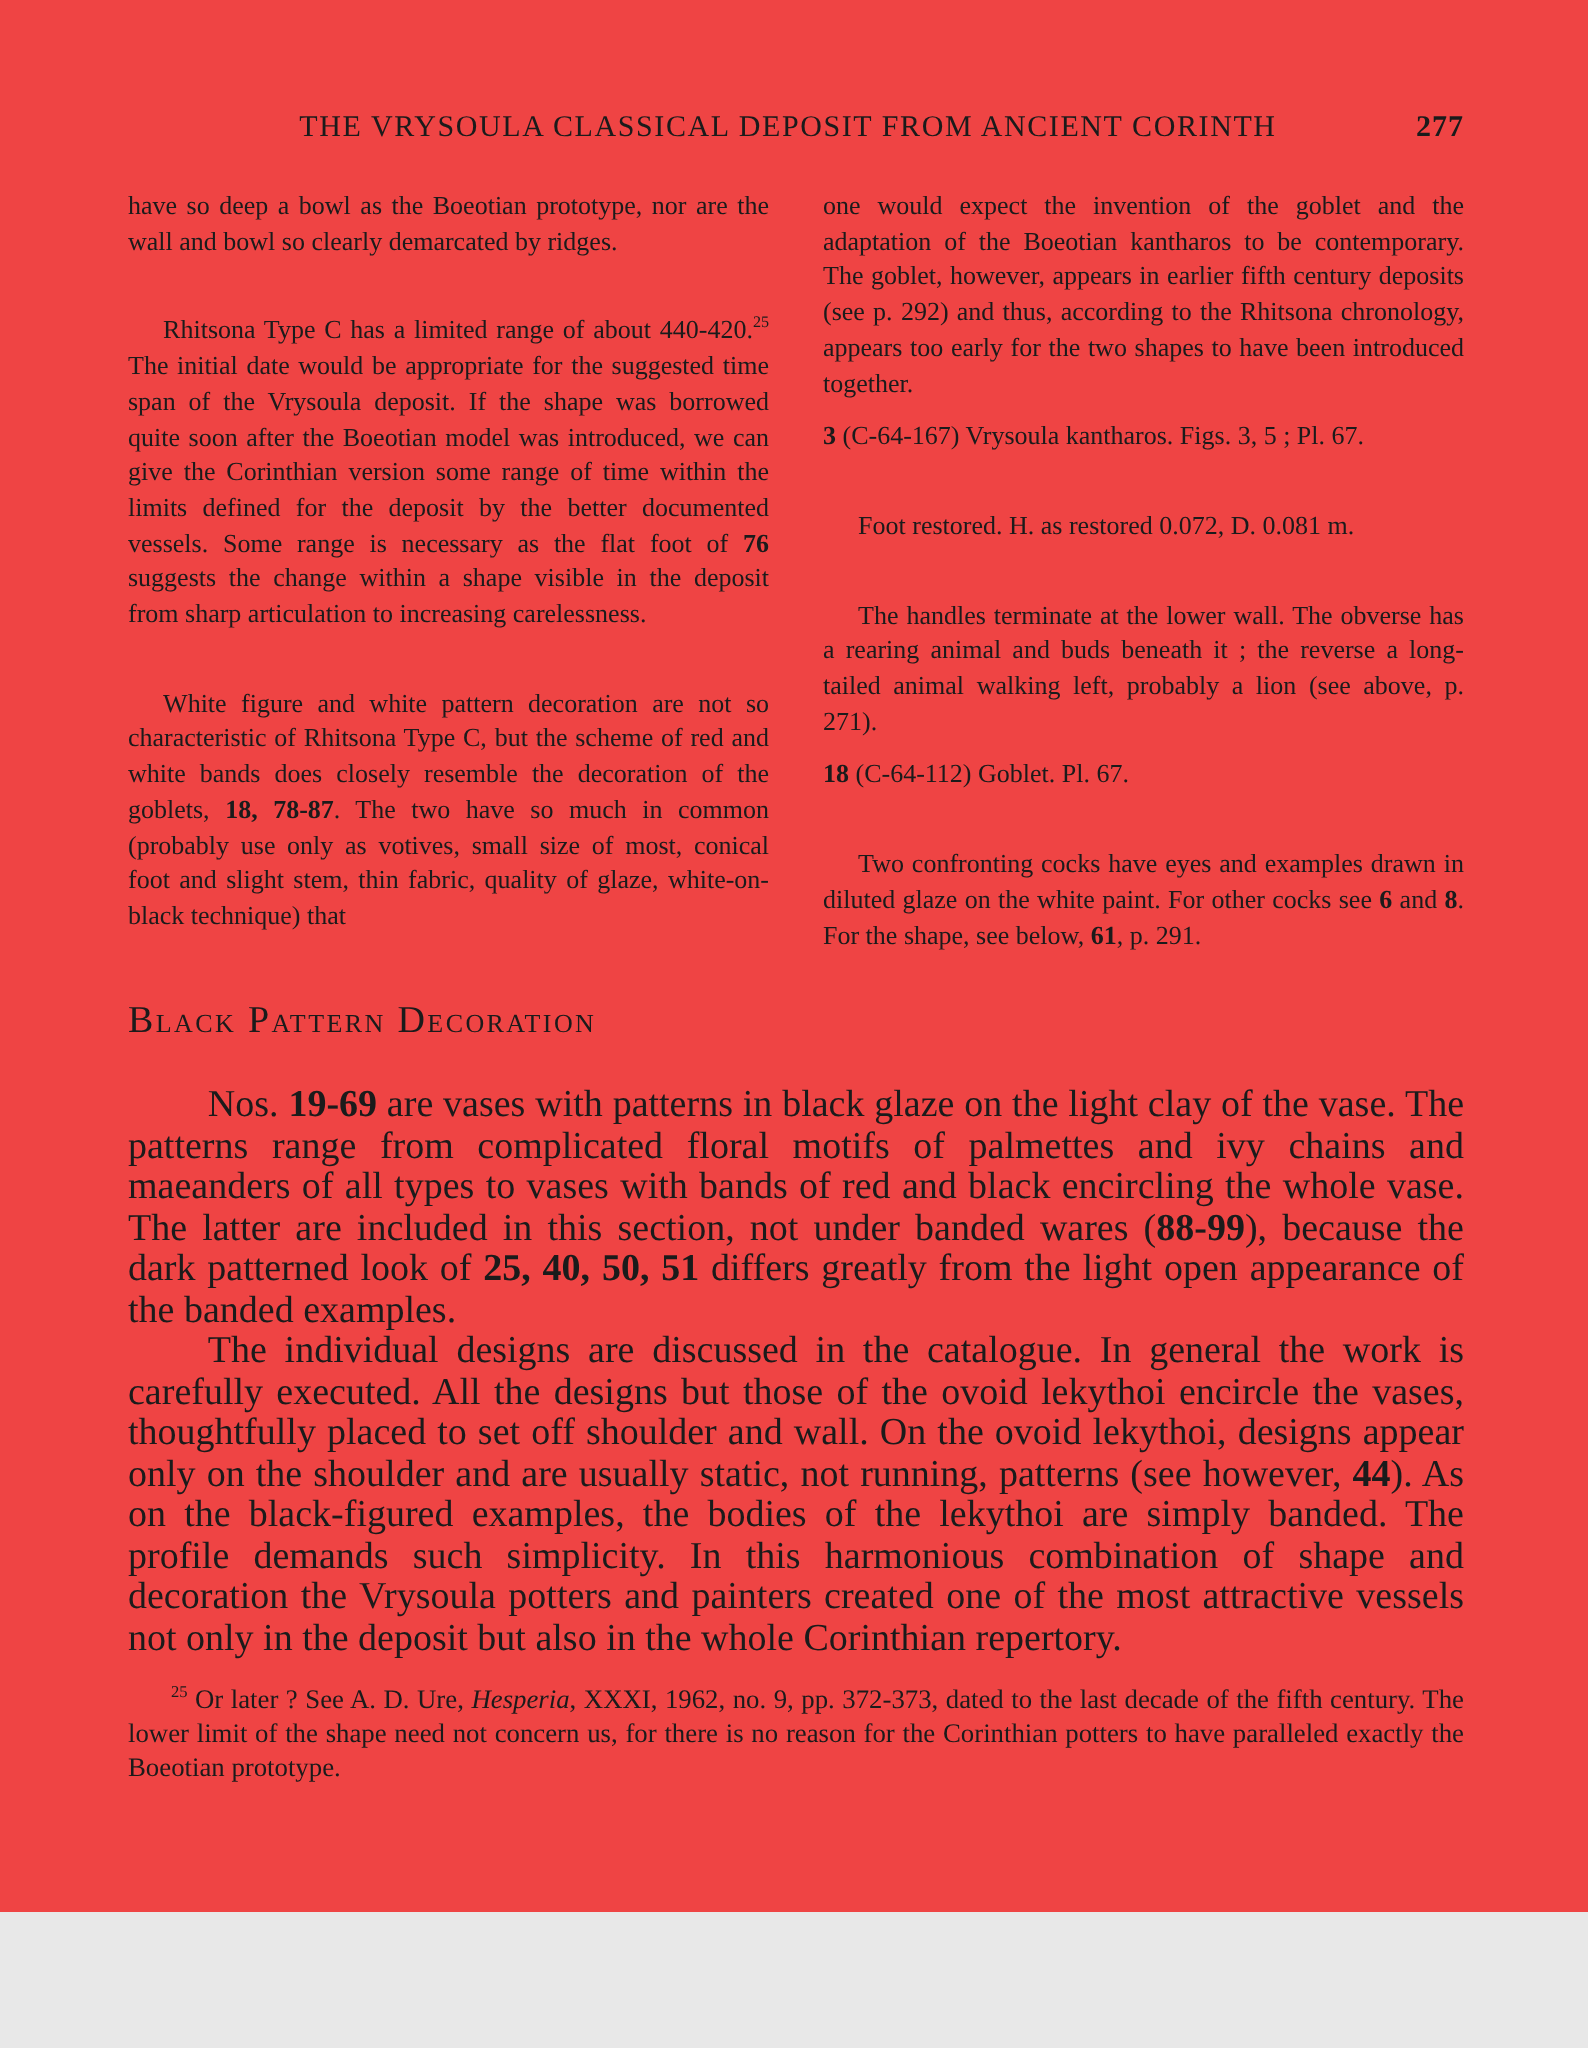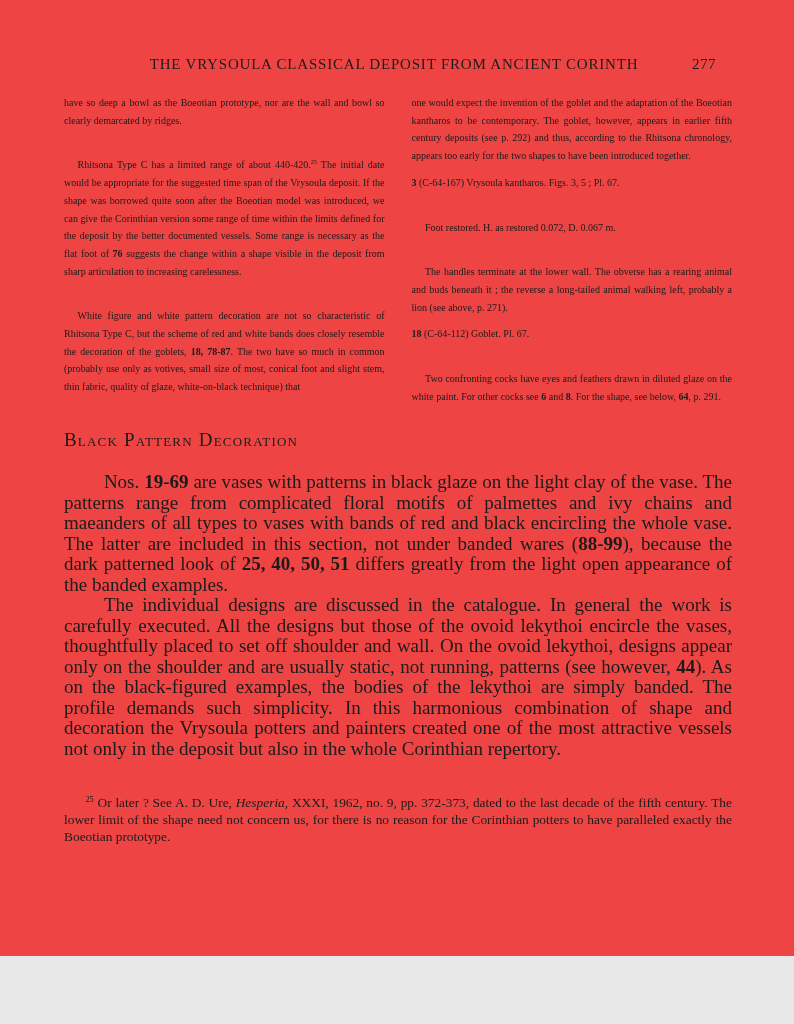--- a/index.html
+++ b/index.html
@@ -19,29 +19,30 @@
     position: relative;
     text-align: center;
     font-size: 15px;
     letter-spacing: 0.8px;
     margin-top: 6px;
     white-space: nowrap;
   }
   .head-title { padding-right: 8px; }
   .page-number {
     position: absolute;
-    right: 16px;
+    right: 0;
     top: 0;
     letter-spacing: 0.5px;
+    font-weight: bold;
   }
   .columns {
     display: flex;
     gap: 27px;
     margin-top: 21px;
-    font-size: 10px;
+    font-size: 13px;
     line-height: 17.7px;
     text-align: justify;
   }
   .col { flex: 1 1 0; min-width: 0; }
   p { margin: 0; }
   p.indent { text-indent: 1.35em; margin-top: 27px; }
   p.noindent { text-indent: 0; }
   p.entry {
     margin-top: 9px;
     margin-bottom: 2px;
@@ -57,21 +58,21 @@
     letter-spacing: 1.2px;
     text-align: left;
   }
   .body-text {
     font-size: 19px;
     line-height: 20.5px;
     text-align: justify;
   }
   .body-text p { text-indent: 2.1em; }
   .footnote {
-    margin-top: 36px;
+    margin-top: 12px;
     font-size: 13.4px;
     line-height: 16.8px;
     text-align: justify;
     text-indent: 1.6em;
   }
   .seg-b { font-weight: 700; }
   .seg-i { font-style: italic; }
   sup.seg-sup {
     font-size: 0.62em;
     line-height: 0;
@@ -90,24 +91,24 @@
 
   <div class="columns">
     <div class="col">
       <p class="noindent"><span>have so deep a bowl as the Boeotian prototype, nor are the wall and bowl so clearly demarcated by ridges.</span></p>
       <p class="indent"><span>Rhitsona Type C has a limited range of about 440-420.</span><sup class="seg-sup">25</sup><span> The initial date would be appropriate for the suggested time span of the Vrysoula deposit.  If the shape was borrowed quite soon after the Boeotian model was introduced, we can give the Corinthian version some range of time within the limits defined for the deposit by the better documented vessels.  Some range is necessary as the flat foot of </span><span class="seg-b">76</span><span> suggests the change within a shape visible in the deposit from sharp articulation to increasing carelessness.</span></p>
       <p class="indent"><span>White figure and white pattern decoration are not so characteristic of Rhitsona Type C, but the scheme of red and white bands does closely resemble the decoration of the goblets, </span><span class="seg-b">18, 78-87</span><span>.  The two have so much in common (probably use only as votives, small size of most, conical foot and slight stem, thin fabric, quality of glaze, white-on-black technique) that</span></p>
     </div>
     <div class="col">
       <p class="noindent"><span>one would expect the invention of the goblet and the adaptation of the Boeotian kantharos to be contemporary.  The goblet, however, appears in earlier fifth century deposits (see p. 292) and thus, according to the Rhitsona chronology, appears too early for the two shapes to have been introduced together.</span></p>
       <p class="entry"><span class="seg-b">3</span><span> (C-64-167)  Vrysoula kantharos.  Figs. 3, 5 ; Pl. 67.</span></p>
-      <p class="indent"><span>Foot restored.  H. as restored 0.072, D. 0.067 m.</span></p>
+      <p class="indent"><span>Foot restored.  H. as restored 0.072, D. 0.081 m.</span></p>
       <p class="indent"><span>The handles terminate at the lower wall.  The obverse has a rearing animal and buds beneath it ; the reverse a long-tailed animal walking left, probably a lion (see above, p. 271).</span></p>
       <p class="entry"><span class="seg-b">18</span><span> (C-64-112)  Goblet.  Pl. 67.</span></p>
-      <p class="indent"><span>Two confronting cocks have eyes and feathers drawn in diluted glaze on the white paint.  For other cocks see </span><span class="seg-b">6</span><span> and </span><span class="seg-b">8</span><span>.  For the shape, see below, </span><span class="seg-b">64</span><span>, p. 291.</span></p>
+      <p class="indent"><span>Two confronting cocks have eyes and examples drawn in diluted glaze on the white paint.  For other cocks see </span><span class="seg-b">6</span><span> and </span><span class="seg-b">8</span><span>.  For the shape, see below, </span><span class="seg-b">61</span><span>, p. 291.</span></p>
     </div>
   </div>
 
   <h2 class="section-heading">Black Pattern Decoration</h2>
 
   <div class="body-text">
     <p><span>Nos. </span><span class="seg-b">19-69</span><span> are vases with patterns in black glaze on the light clay of the vase. The patterns range from complicated floral motifs of palmettes and ivy chains and maeanders of all types to vases with bands of red and black encircling the whole vase. The latter are included in this section, not under banded wares (</span><span class="seg-b">88-99</span><span>), because the dark patterned look of </span><span class="seg-b">25, 40, 50, 51</span><span> differs greatly from the light open appearance of the banded examples.</span></p>
     <p><span>The individual designs are discussed in the catalogue.  In general the work is carefully executed.  All the designs but those of the ovoid lekythoi encircle the vases, thoughtfully placed to set off shoulder and wall.  On the ovoid lekythoi, designs appear only on the shoulder and are usually static, not running, patterns (see however, </span><span class="seg-b">44</span><span>).  As on the black-figured examples, the bodies of the lekythoi are simply banded. The profile demands such simplicity.  In this harmonious combination of shape and decoration the Vrysoula potters and painters created one of the most attractive vessels not only in the deposit but also in the whole Corinthian repertory.</span></p>
   </div>
 

